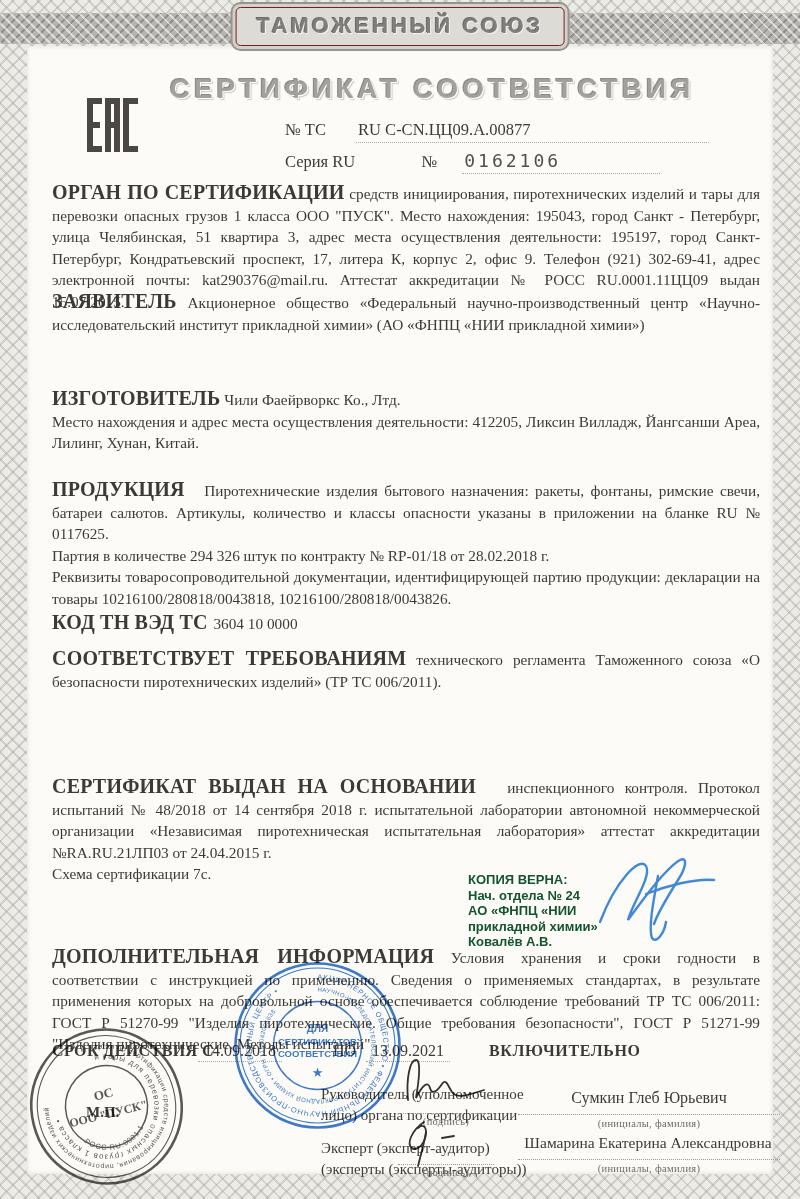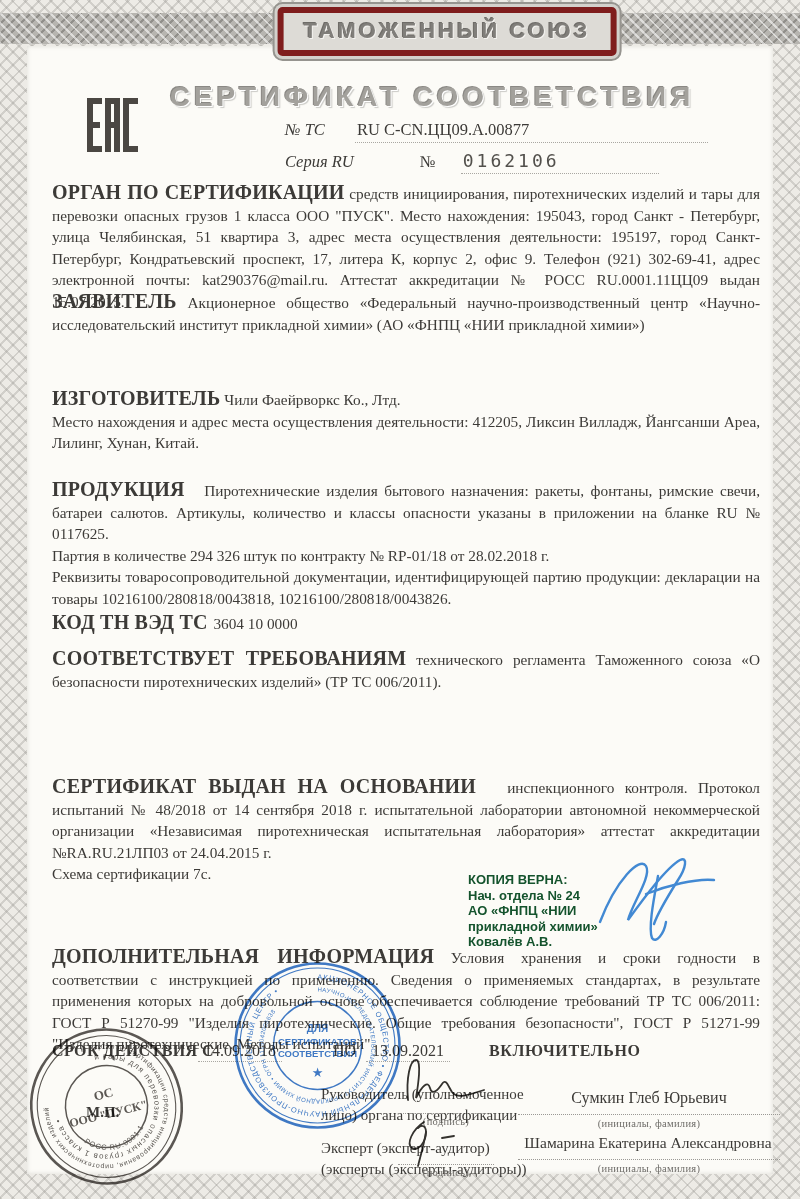--- a/index.html
+++ b/index.html
@@ -24,37 +24,36 @@
   .top-band{
     position:absolute;left:0;right:0;top:13px;height:31px;
     background-color:#b7b5b0;
     background-image:
       repeating-linear-gradient(45deg, rgba(255,255,255,.55) 0 2px, rgba(0,0,0,0) 2px 7px),
       repeating-linear-gradient(135deg, rgba(88,86,82,.40) 0 2px, rgba(0,0,0,0) 2px 7px);
   }
   .badge{
     position:absolute;top:7px;left:50%;transform:translateX(-50%);
     padding:5px 20px 6px 20px;background:#dddbd6;border-radius:5px;
-    border:6px solid #7f1d1d;
+    border:1px solid #7f1d1d;
     box-shadow:0 0 0 3px #d3d1cc, 0 0 0 5px #96948f;
     font-family:"Liberation Sans", sans-serif;font-weight:bold;
     font-size:22px;letter-spacing:3px;color:#807e7a;white-space:nowrap;
     text-shadow:1px 1px 0 #f4f3f0, -1px -1px 0 #6e6c68;
-    margin-left:47px;
   }
   
   .eac{position:absolute;left:87px;top:98px;width:51px;height:54px;}
   .title{
-    position:absolute;left:132px;top:81px;width:600px;text-align:center;
+    position:absolute;left:132px;top:73px;width:600px;text-align:center;
     font-family:"Liberation Sans", sans-serif;font-weight:bold;
     font-size:28px;letter-spacing:4px;color:#a3a19c;white-space:nowrap;
     text-shadow:1px 1px 0 #ffffff, 2px 2px 1px rgba(80,78,74,.28), -1px -1px 0 #8a8884;
   }
   .numline{position:absolute;left:285px;font-size:16.5px;white-space:nowrap;}
-  .numline .lab{margin-right:26px;font-style:italic;}
+  .numline .lab{margin-right:26px;}
   .dotval{
     display:inline-block;border-bottom:1px dotted #a9a7a2;padding:0 6px 2px 2px;
   }
   .serial{
     font-family:"DejaVu Sans Mono", monospace;font-size:18px;letter-spacing:3px;color:#52504c;
   }
   
   .sec{
     position:absolute;left:52px;width:708px;text-align:justify;
     font-size:15.3px;line-height:21.6px;color:#3c3a37;

